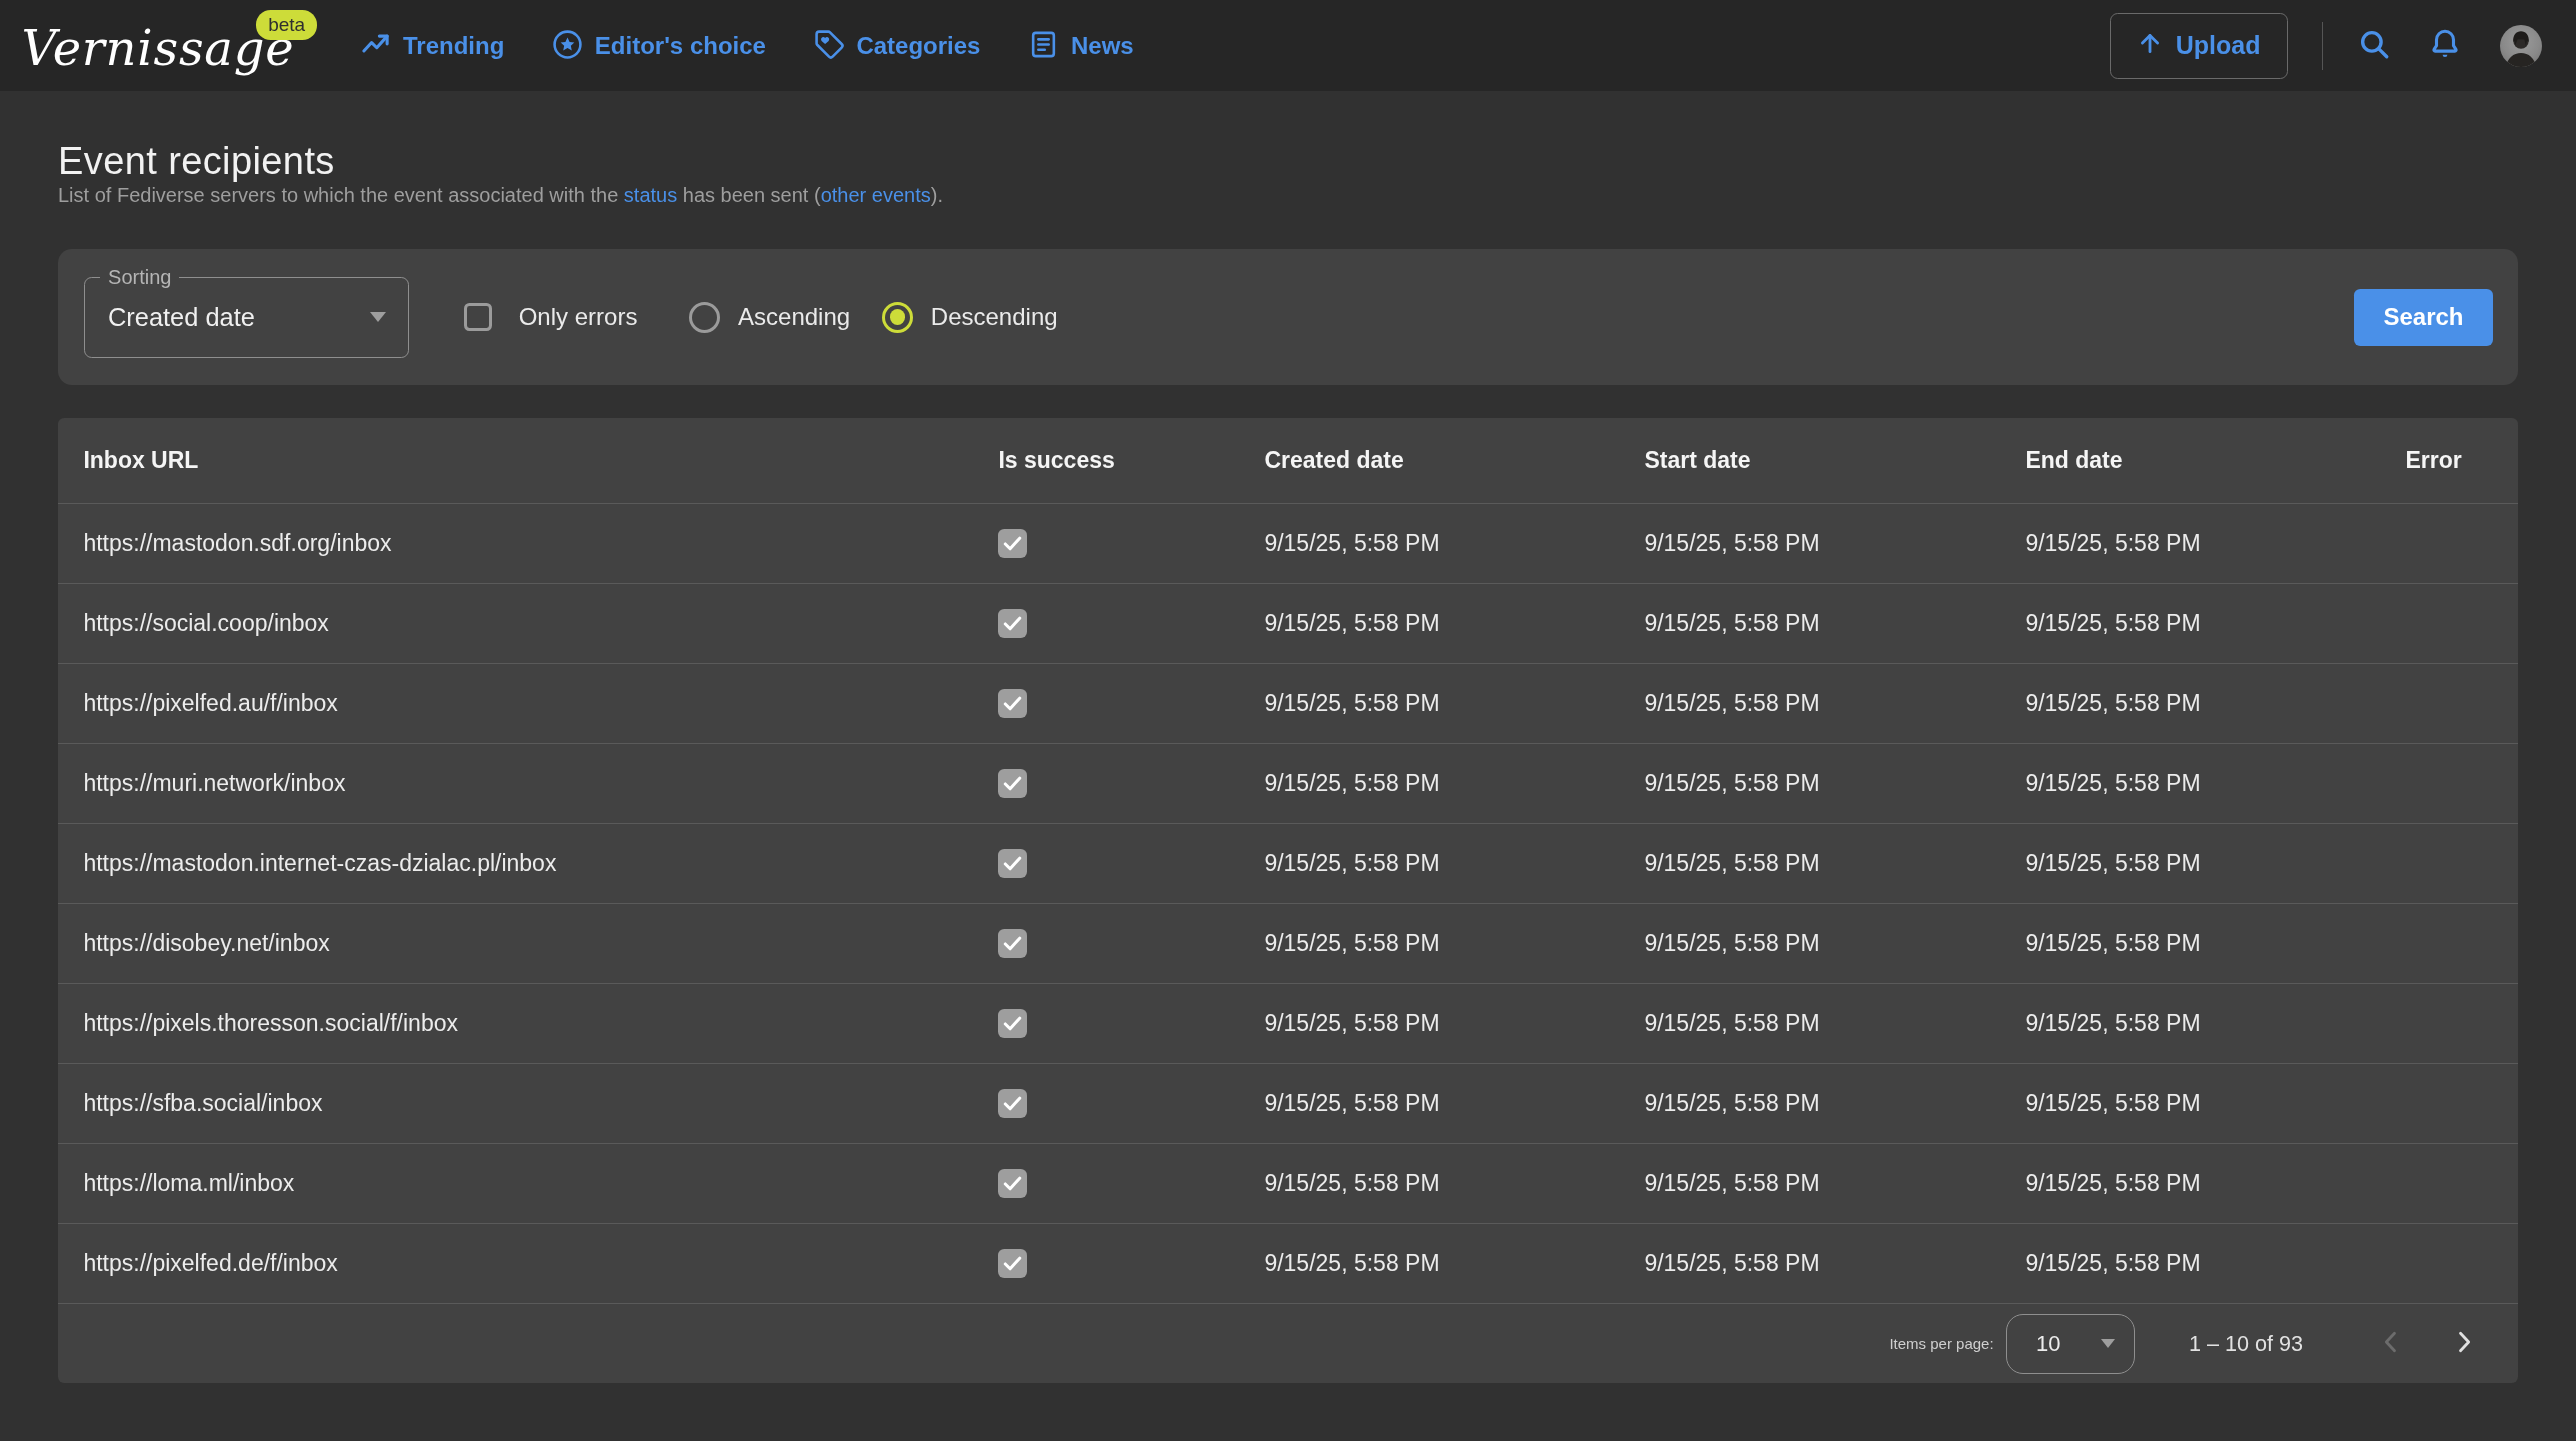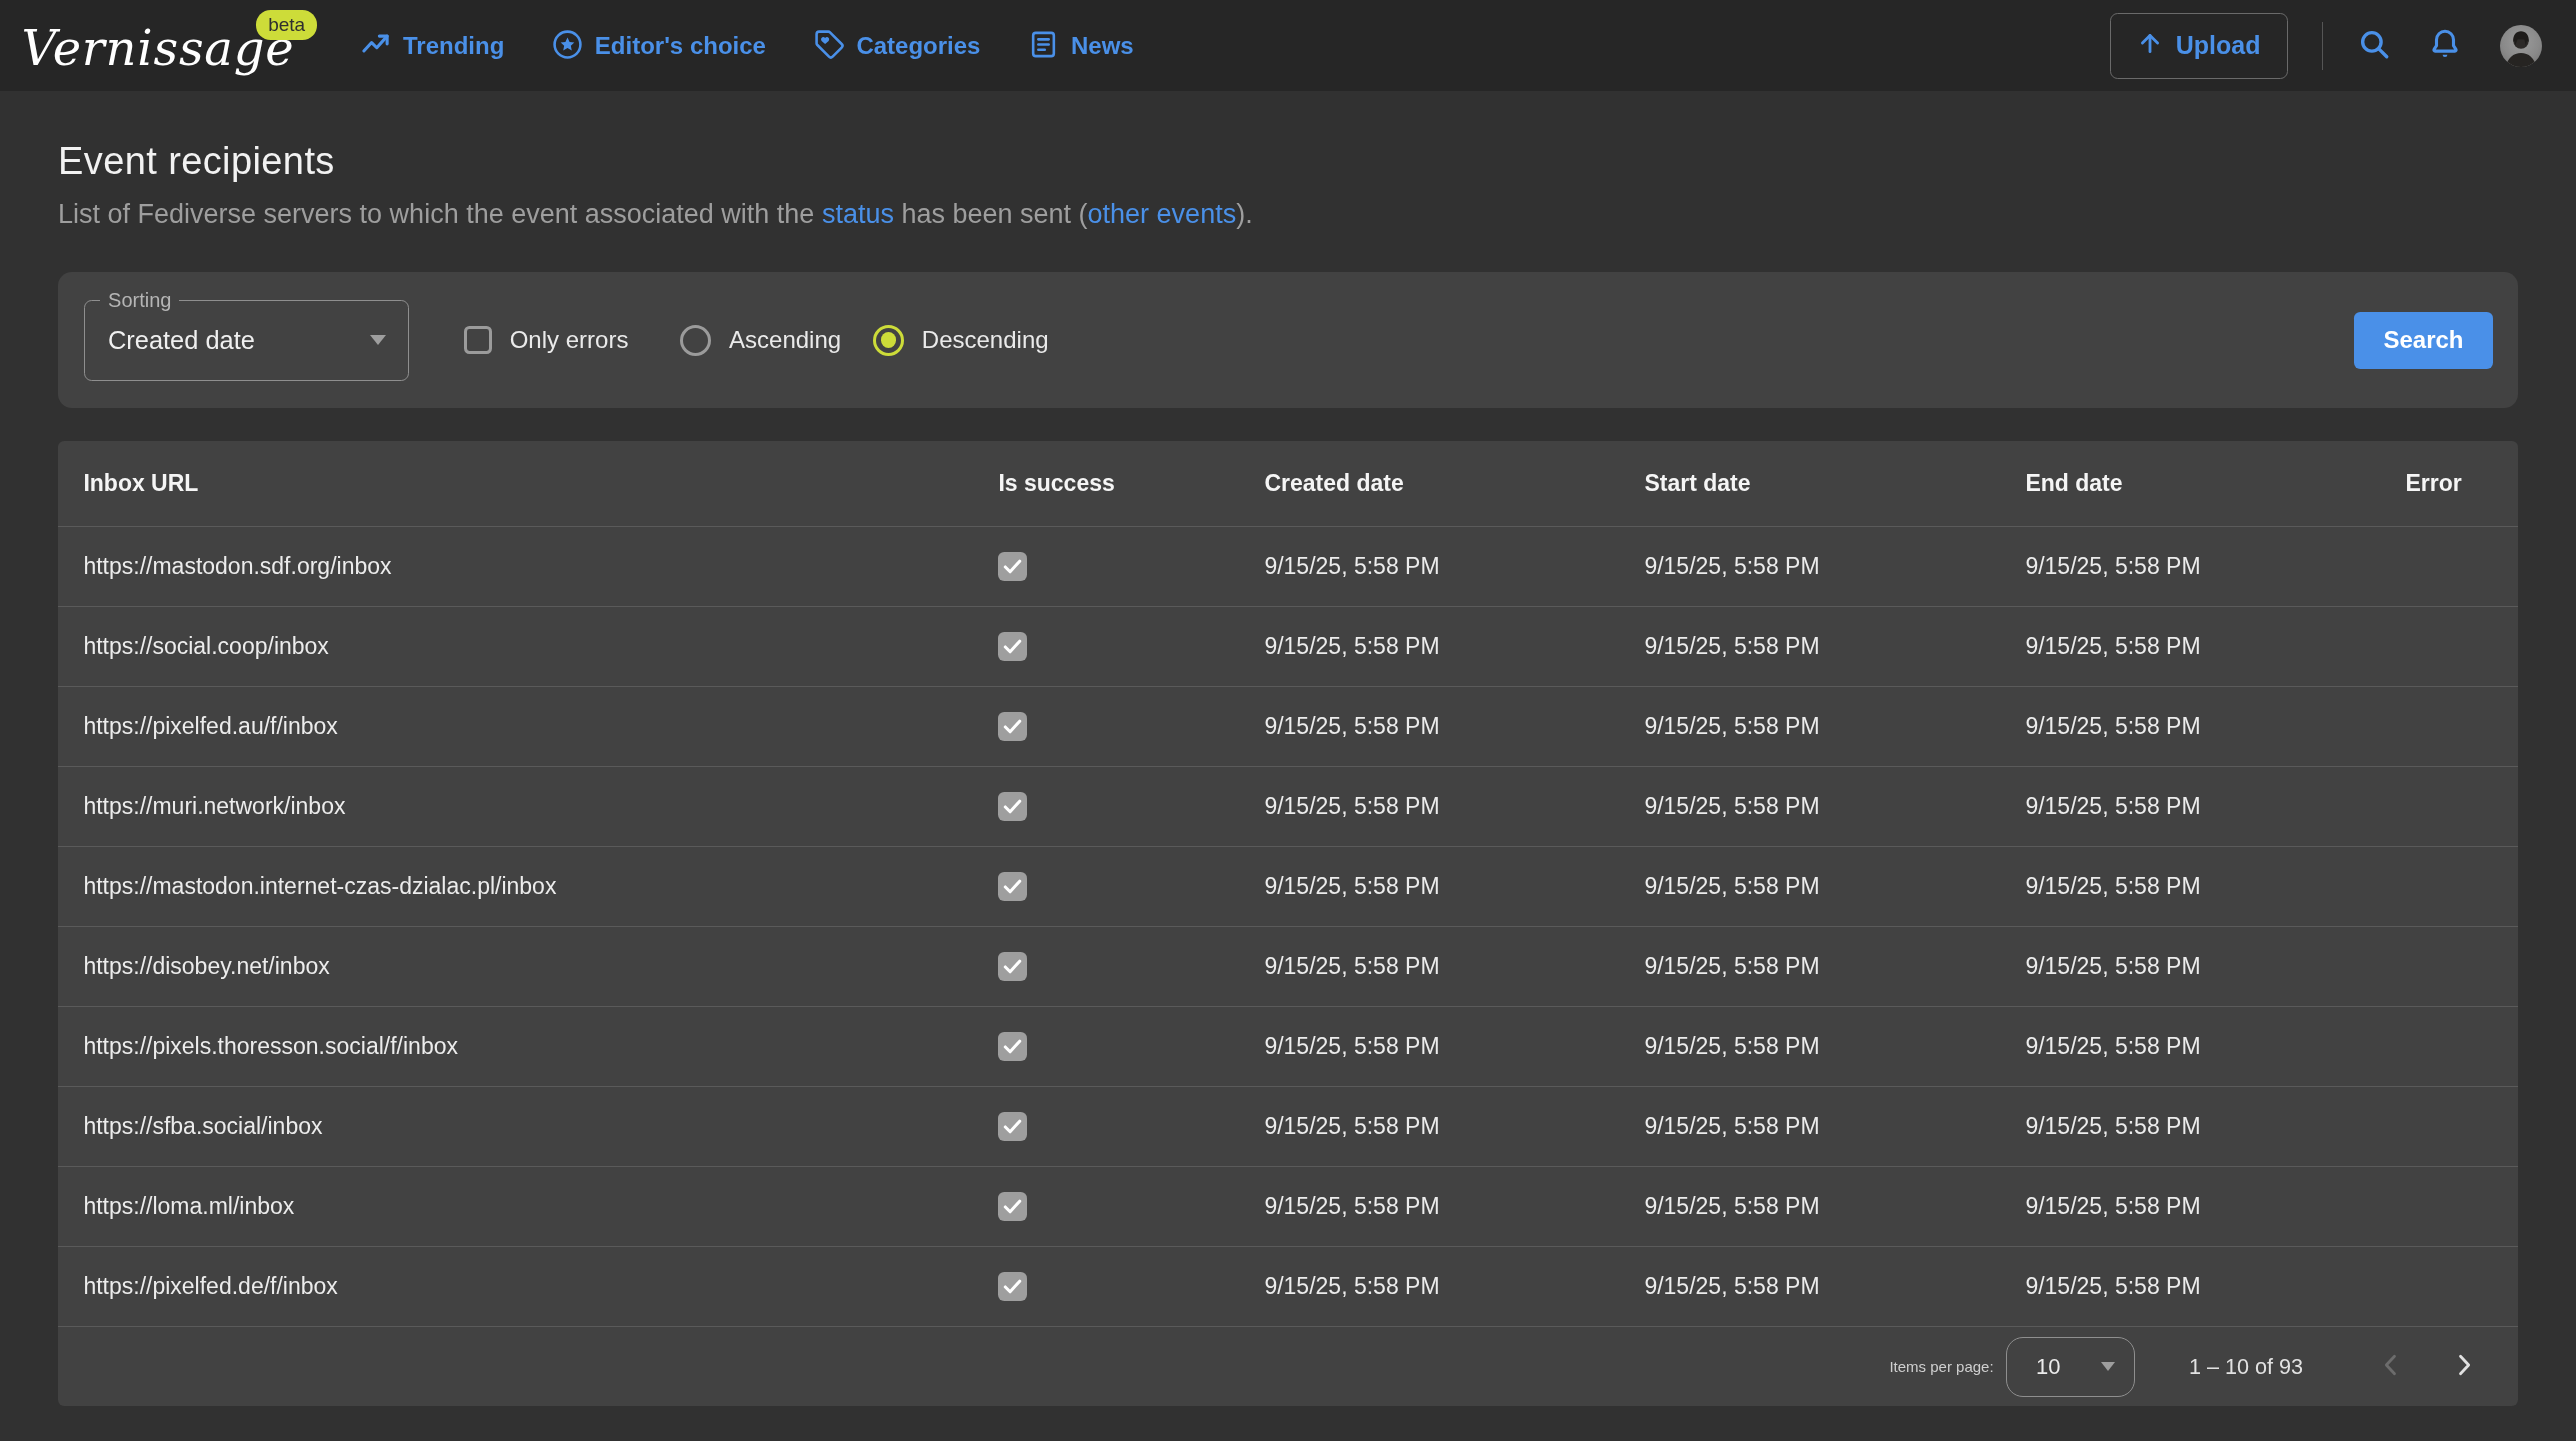--- a/index.html
+++ b/index.html
@@ -55,42 +55,42 @@
   .icon-btn + .icon-btn{margin-left:37px;}
   .avatar{
     width:42px;height:42px;border-radius:50%;margin-left:38px;cursor:pointer;
     background:radial-gradient(circle at 50% 40%, #9b9b9b 0%, #8a8a8a 55%, #6f6f6f 100%);
     position:relative;overflow:hidden;flex-shrink:0;
   }
   .avatar svg{position:absolute;inset:0;width:100%;height:100%;}
   
   .content{padding:0 58px;}
   .page-title{margin-top:49px;font-size:38px;font-weight:500;color:#f2f2f2;letter-spacing:0.4px;}
-  .page-subtitle{margin-top:16px;font-size:27px;color:var(--muted);}
+  .page-subtitle{margin-top:1px;font-size:20px;color:var(--muted);}
   .page-subtitle a{color:var(--accent);text-decoration:none;cursor:pointer;}
   
   .filter-card{
     margin-top:42px;height:136px;background:var(--card-bg);border-radius:14px;
     display:flex;align-items:center;padding:0 25px 0 26px;
   }
   .select-field{
     position:relative;width:325px;height:81px;
     border:1.5px solid #8f8f8f;border-radius:7.7px;
     display:flex;align-items:center;cursor:pointer;flex-shrink:0;
   }
   .select-field .field-label{
     position:absolute;top:-11.5px;left:15.4px;background:var(--card-bg);
     padding:0 7.7px;font-size:20px;color:#b5b5b5;line-height:1.1;
   }
   .select-field .field-value{font-size:25.4px;color:#f0f0f0;padding-left:23px;}
   .caret{
     width:0;height:0;border-left:8.5px solid transparent;border-right:8.5px solid transparent;
     border-top:10px solid #9e9e9e;position:absolute;right:21.6px;top:50%;margin-top:-4.6px;
   }
-  .check-group{display:flex;align-items:flex-end;margin-left:55px;cursor:pointer;}
+  .check-group{display:flex;align-items:flex-end;margin-left:55px;cursor:pointer;gap:9px;}
   .checkbox-box{
     width:28px;height:28px;border:3.1px solid #9b9b9b;border-radius:5.4px;background:transparent;flex-shrink:0;
   }
   .check-group .group-label, .radio-group .group-label{margin-left:17.7px;font-size:24px;color:#eaeaea;}
   .radio-group{display:flex;align-items:center;cursor:pointer;}
   .radio-asc{margin-left:52px;}
   .radio-desc{margin-left:32px;}
   .radio-outer{
     width:31px;height:31px;border-radius:50%;border:3.1px solid #9b9b9b;
     display:flex;align-items:center;justify-content:center;flex-shrink:0;

